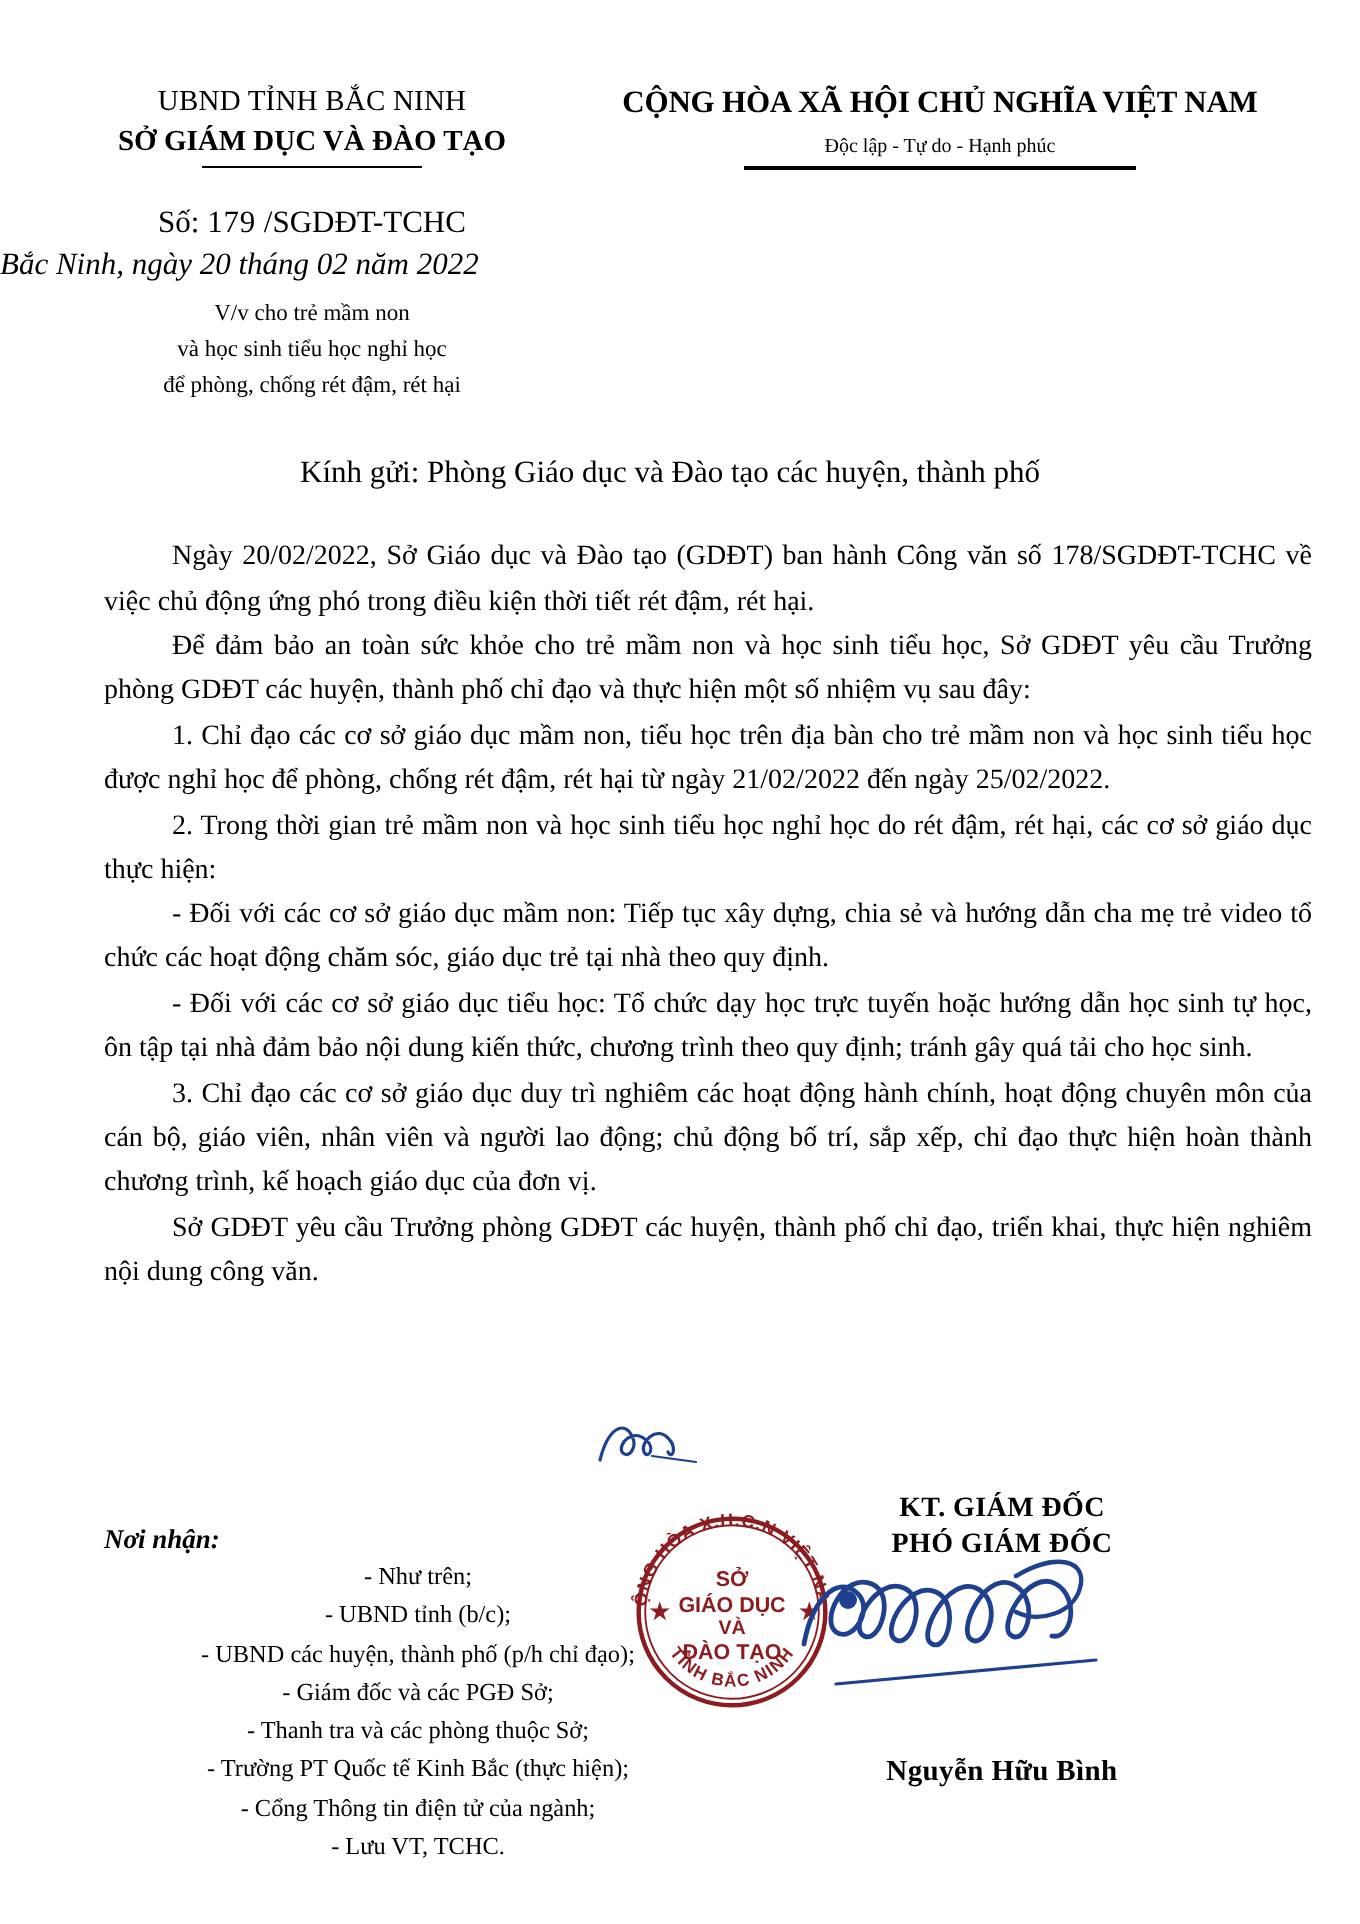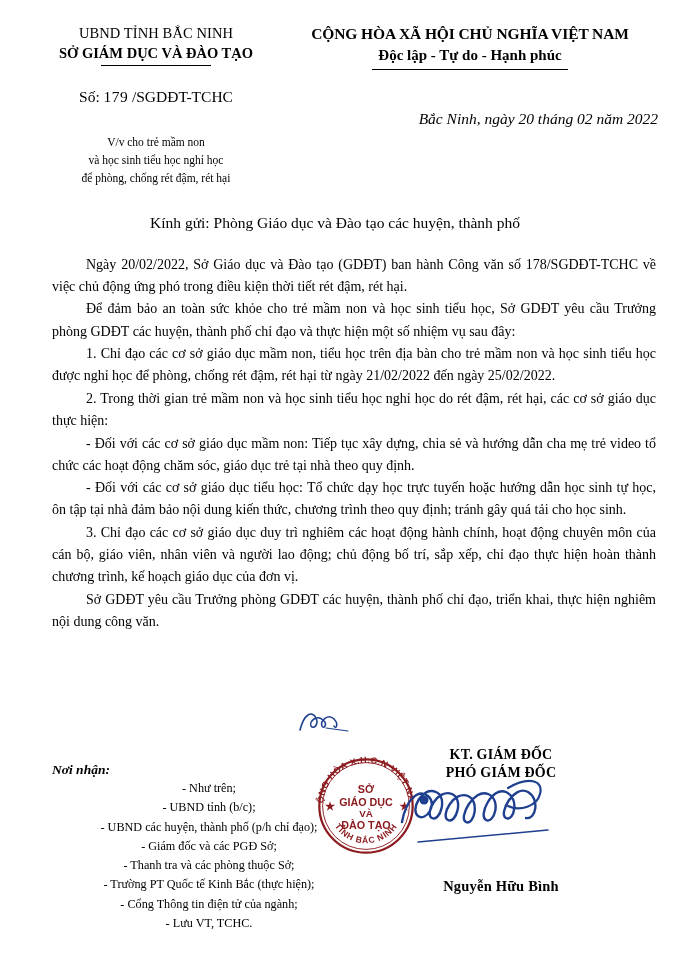--- a/index.html
+++ b/index.html
@@ -19,21 +19,21 @@
     position: relative;
     width: 680px;
     height: 962px;
     padding: 0;
     box-sizing: border-box;
   }
 
   
   .header {
     display: flex;
-    padding-top: 24px;
+    padding-top: 42px;
   }
   .header-left {
     width: 290px;
     text-align: center;
     padding-left: 22px;
     box-sizing: border-box;
   }
   .header-right {
     flex: 1;
     text-align: center;
@@ -52,22 +52,22 @@
     position: relative;
     display: inline-block;
   }
   .nation-top {
     font-size: 15.5px;
     font-weight: bold;
     line-height: 1.35;
     letter-spacing: -0.1px;
   }
   .nation-motto {
-    font-size: 15px;
-    font-weight: bold;
+    font-size: 10px;
+    font-weight: normal;
     line-height: 1.45;
     display: inline-block;
     position: relative;
   }
   .rule {
     height: 1.2px;
     background: #000;
     margin: 2px auto 0 auto;
   }
   .rule-left { width: 110px; }
@@ -79,21 +79,21 @@
     flex-direction: column;
   }
   .numline-left {
     width: 290px;
     text-align: center;
     padding-left: 22px;
     box-sizing: border-box;
   }
   .numline-right {
     flex: 1;
-    text-align: right;
+    text-align: left;
     padding-right: 22px;
     box-sizing: border-box;
   }
   .doc-number {
     font-size: 15.5px;
     line-height: 1.4;
   }
   .doc-number .num-val { letter-spacing: 0.4px; }
   .place-date {
     font-size: 15.5px;

